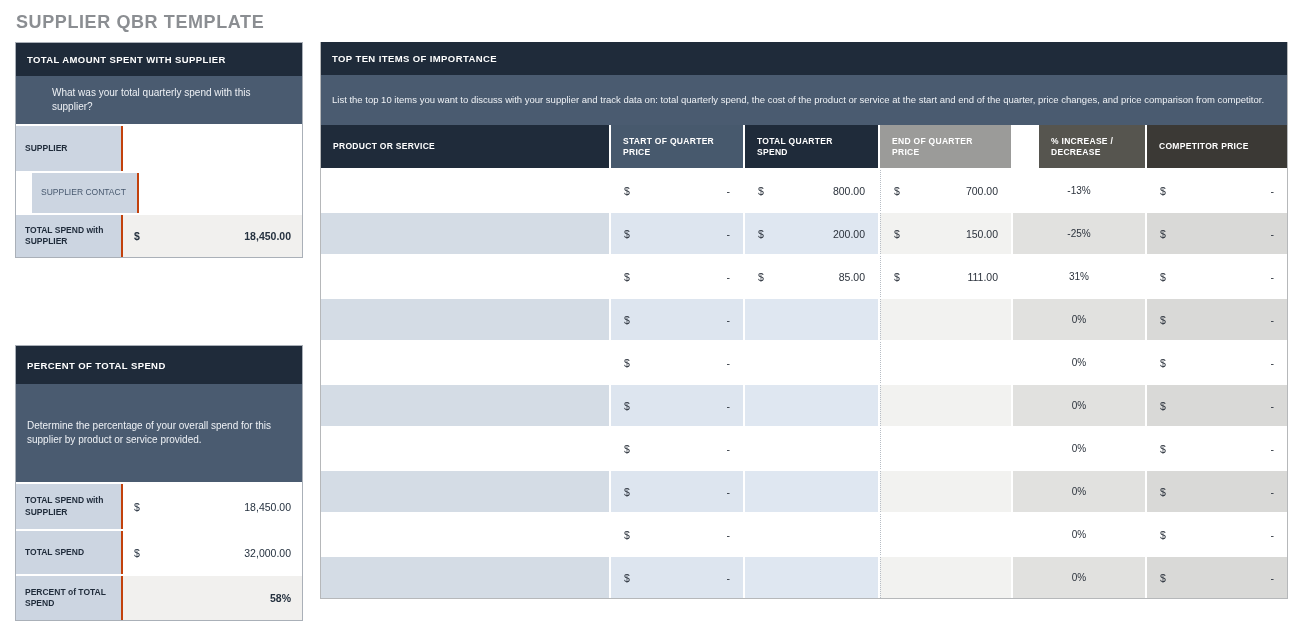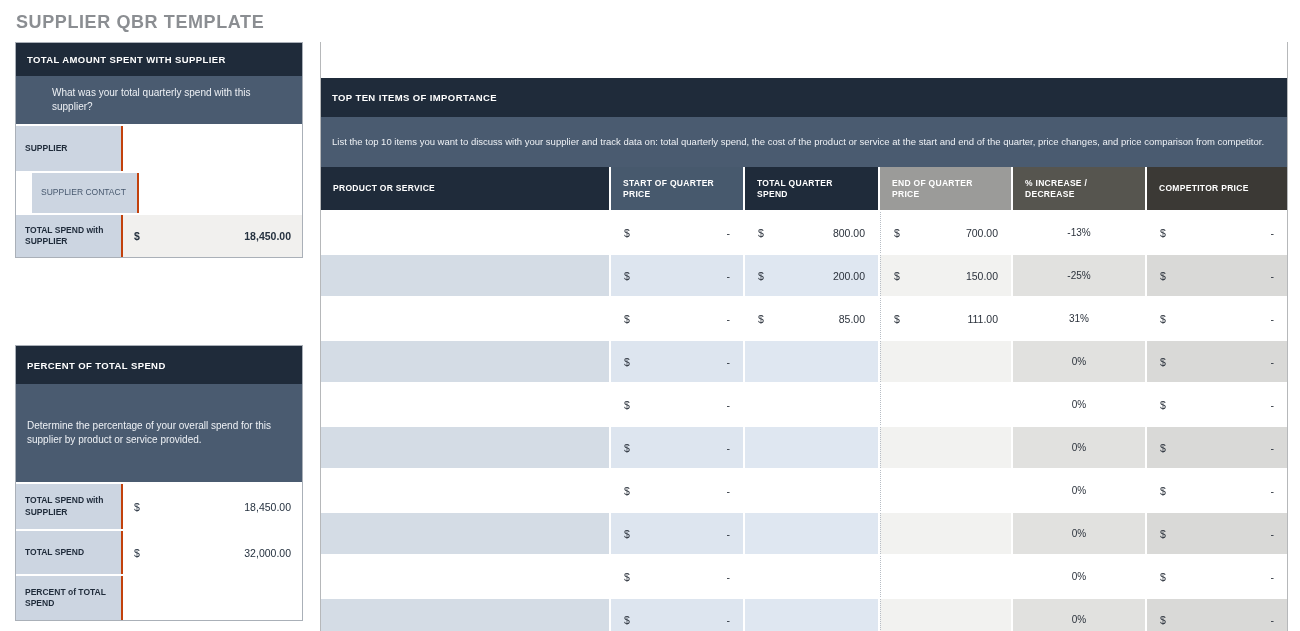--- a/index.html
+++ b/index.html
@@ -63,35 +63,35 @@
     padding: 0 11px; font-size: 10.5px; color: #25313f;
   }
   .p1 .prow:nth-child(3) .pvalue,
   .p2 .prow:nth-child(3) .pvalue { background: var(--value-gray-bg, #f1f0ee); font-weight: 700; }
 
   
   .bigtable {
     position: absolute; left: 320px; top: 42px; width: 968px;
     border: 1px solid #b6b8ba; border-top: none; background: #fff;
   }
-  .bigtable .phead { height: 39px; margin-top: 36px; }
+  .bigtable .phead { height: 33px; }
   .bigtable .pdesc { height: 50px; font-size: 9.5px; white-space: nowrap; overflow: hidden; }
 
   .tgrid { display: grid; grid-template-columns: 290px 134px 135px 133px 134px 140px; }
   .thead { height: 43px; }
   .th {
     display: flex; align-items: center; padding: 0 12px;
     color: #ffffff; font-size: 8.5px; font-weight: 700; letter-spacing: .3px;
     border-right: 2px solid #fff; line-height: 1.2;
   }
   .th:last-child { border-right: none; }
   .th-product, .th-total { background: var(--navy, #1f2b3a); }
   .th-start { background: var(--hdr-start, #47596d); }
   .th-end   { background: var(--hdr-end, #9b9b99); }
-  .th-pct   { background: var(--hdr-pct, #56554f); }
+  .th-pct   { background: var(--hdr-pct, #56554f); margin-left: 26px; }
   .th-comp  { background: var(--hdr-comp, #3b3935); }
 
   .trow { height: 43px; border-top: 2px solid #fff; }
   .trow .cell {
     border-right: 2px solid #fff;
     display: flex; align-items: center;
     font-size: 10.5px; color: #2b323c; background: #ffffff;
   }
   .trow .cell:last-child { border-right: none; }
   .cell.money { justify-content: space-between; padding: 0 13px; }
@@ -157,20 +157,24 @@
         </div>
         <div class="prow">
           <div class="plabel">TOTAL SPEND</div>
           <div class="pvalue">
             <span class="cur">$</span>
             <span class="amt">32,000.00</span>
           </div>
         </div>
         <div class="prow">
           <div class="plabel">PERCENT of TOTAL SPEND</div>
+          <div class="pvalue">
+            <span class="cur"></span>
+            <span class="amt">58%</span>
+          </div>
         </div>
     </div>
   </section>
 
   <section class="bigtable">
     <div class="phead">TOP TEN ITEMS OF IMPORTANCE</div>
     <div class="pdesc">List the top 10 items you want to discuss with your supplier and track data on: total quarterly spend, the cost of the product or service at the start and end of the quarter, price changes, and price comparison from competitor.</div>
 
     <div class="tgrid thead">
       <div class="th th-product">PRODUCT OR SERVICE</div>

